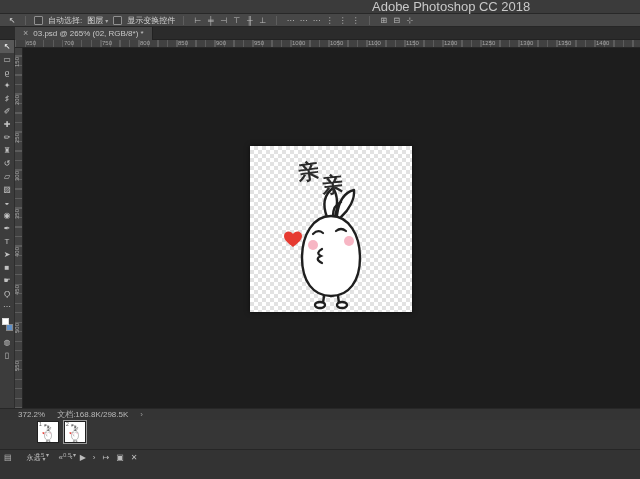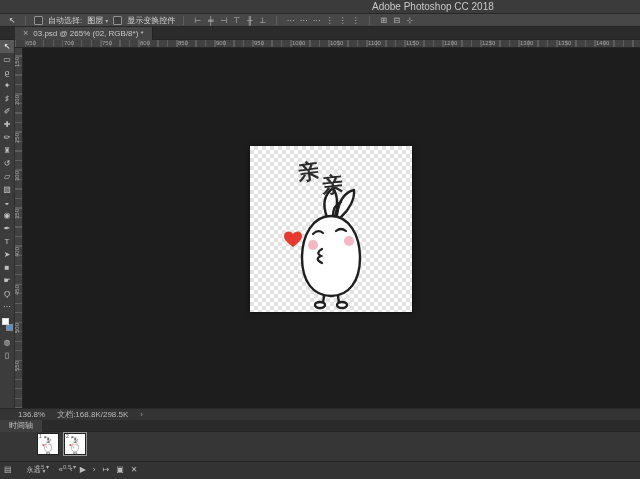--- a/index.html
+++ b/index.html
@@ -5,21 +5,21 @@
   html,body{margin:0;padding:0;}
   body{
     width:640px;height:479px;position:relative;overflow:hidden;
     background:#1d1d1d;font-family:"Liberation Sans",sans-serif;
     -webkit-font-smoothing:antialiased;
   }
   .abs{position:absolute;}
 
   
   .titlebar{left:0;top:0;width:640px;height:14px;background:#3b3b3b;border-bottom:1px solid #282828;box-sizing:border-box;}
-  .title-text{position:absolute;left:372px;top:0;font-size:10px;line-height:13px;color:#c9c9c9;white-space:nowrap;}
+  .title-text{position:absolute;left:372px;top:0;font-size:13px;line-height:13px;color:#c9c9c9;white-space:nowrap;}
 
   
   .optionsbar{left:0;top:14px;width:640px;height:13px;background:#474747;border-bottom:1px solid #262626;box-sizing:border-box;
     display:flex;align-items:center;padding-left:7px;gap:5px;font-size:8px;color:#cfcfcf;white-space:nowrap;}
   .ob-toolicon{font-size:8px;color:#d5d5d5;width:10px;text-align:center;}
   .checkbox{width:7px;height:7px;border:1px solid #909090;background:#3d3d3d;border-radius:1px;flex:0 0 auto;}
   .ob-divider{width:1px;height:9px;background:#5e5e5e;margin:0 3px;flex:0 0 auto;}
   .ob-select{display:flex;align-items:center;gap:2px;color:#dedede;}
   .ob-chevron{font-size:6px;color:#aaaaaa;}
   .ob-icons{display:flex;align-items:center;gap:2px;}
@@ -221,29 +221,26 @@
 
 <div class="abs viewport">
   <div class="artboard">
     <svg width="162" height="166" viewBox="0 0 162 166">
       <use href="#artwork"></use>
     </svg>
   </div>
 </div>
 
 <div class="abs statusbar">
-  <span>136.8%</span>
+  <span>372.2%</span>
   <span>文档:168.8K/298.5K</span>
   <span class="status-popup">›</span>
 </div>
 
 <div class="abs timeline">
-  <div class="tl-header">
-    <span class="tl-tab">时间轴</span>
-  </div>
   <div class="tl-body">
       <div class="frame" style="left: 36px;"><div class="frame-thumb"><span class="frame-num">1</span><svg viewBox="0 0 162 166" width="20" height="20">
             <use href="#artwork"></use>
           </svg></div><span class="frame-delay">0.5 ▾</span></div>
       <div class="frame selected" style="left: 63px;"><div class="frame-thumb"><span class="frame-num">2</span><svg viewBox="0 0 162 166" width="20" height="20">
             <use href="#artwork"></use>
           </svg></div><span class="frame-delay">0.5 ▾</span></div>
     </div>
   <div class="tl-controls">
       <span class="tl-btn">▤</span>

